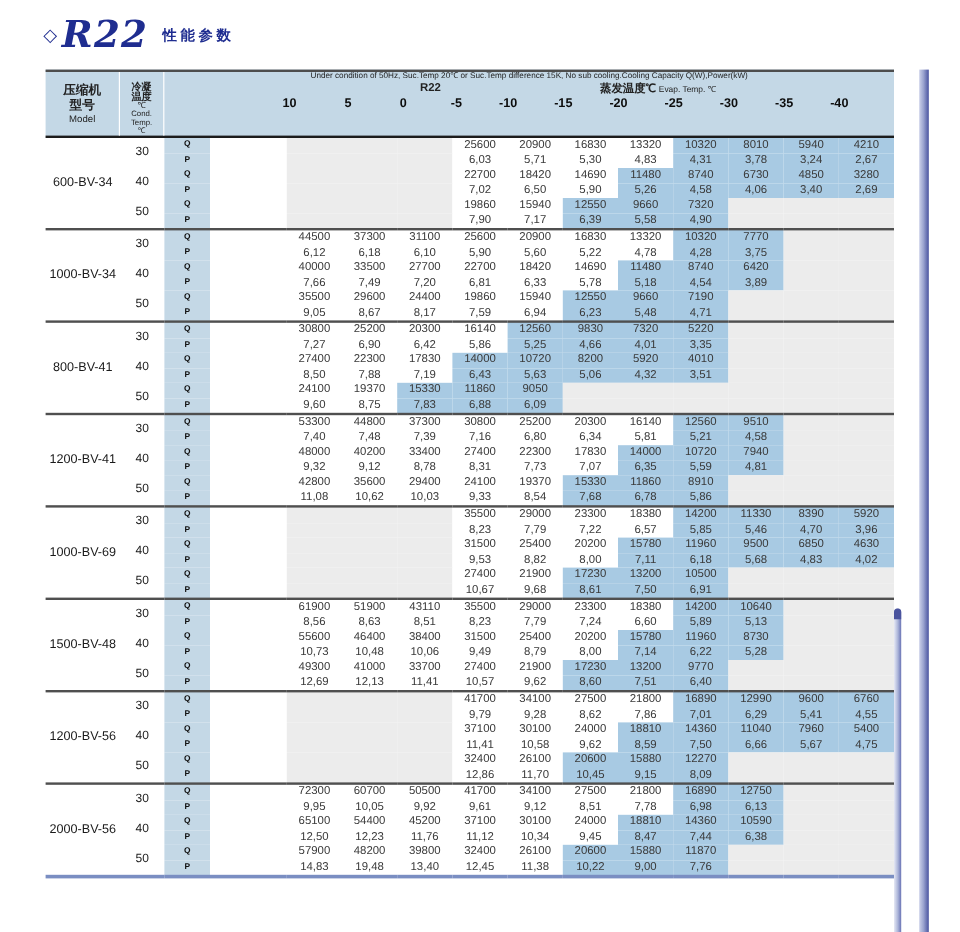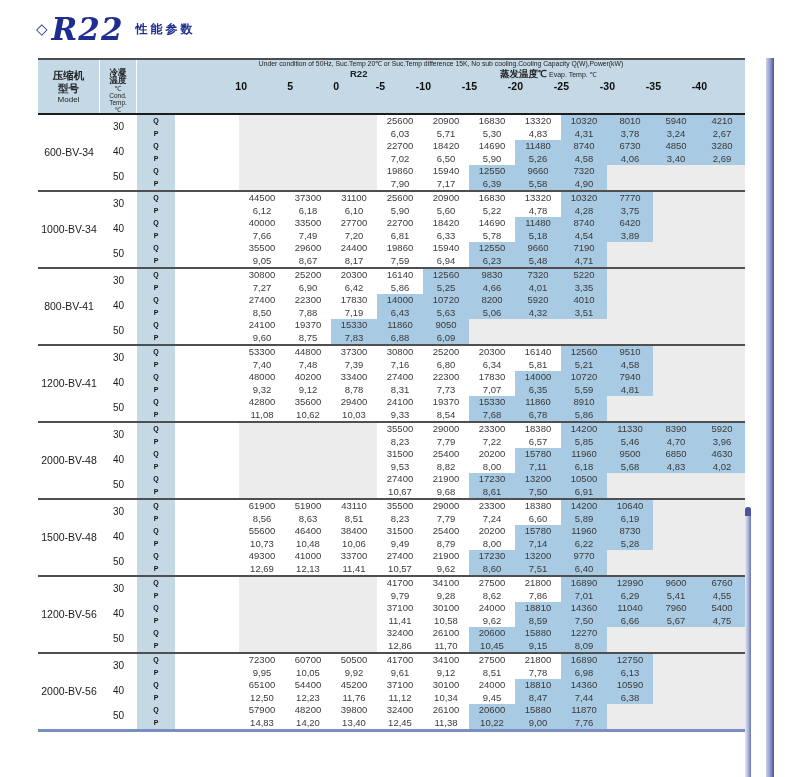--- a/index.html
+++ b/index.html
@@ -497,21 +497,21 @@
             <td class="cell b">7,68</td>
             <td class="cell b">6,78</td>
             <td class="cell b">5,86</td>
             <td class="cell g"></td>
             <td class="cell g"></td>
             <td class="cell g"></td>
           </tr>
         </tbody>
         <tbody class="blk">
           <tr>
-            <td class="model" rowspan="6">2000-BV-48</td>
+            <td class="model" rowspan="6">1000-BV-69</td>
             <td class="temp" rowspan="2">30</td>
             <td class="qp">Q</td>
             <td class="spacer"></td>
             <td class="cell g"></td>
             <td class="cell g"></td>
             <td class="cell g"></td>
             <td class="cell">35500</td>
             <td class="cell">29000</td>
             <td class="cell">23300</td>
             <td class="cell">18380</td>
@@ -620,21 +620,21 @@
             <td class="qp">P</td>
             <td class="spacer"></td>
             <td class="cell">8,56</td>
             <td class="cell">8,63</td>
             <td class="cell">8,51</td>
             <td class="cell">8,23</td>
             <td class="cell">7,79</td>
             <td class="cell">7,24</td>
             <td class="cell">6,60</td>
             <td class="cell b">5,89</td>
-            <td class="cell b">6,19</td>
+            <td class="cell b">5,13</td>
             <td class="cell g"></td>
             <td class="cell g"></td>
           </tr>
           <tr>
             <td class="temp" rowspan="2">40</td>
             <td class="qp">Q</td>
             <td class="spacer"></td>
             <td class="cell">55600</td>
             <td class="cell">46400</td>
             <td class="cell">38400</td>
@@ -867,21 +867,21 @@
             <td class="cell b">15880</td>
             <td class="cell b">11870</td>
             <td class="cell g"></td>
             <td class="cell g"></td>
             <td class="cell g"></td>
           </tr>
           <tr>
             <td class="qp">P</td>
             <td class="spacer"></td>
             <td class="cell">14,83</td>
-            <td class="cell">14,20</td>
+            <td class="cell">19,48</td>
             <td class="cell">13,40</td>
             <td class="cell">12,45</td>
             <td class="cell">11,38</td>
             <td class="cell b">10,22</td>
             <td class="cell b">9,00</td>
             <td class="cell b">7,76</td>
             <td class="cell g"></td>
             <td class="cell g"></td>
             <td class="cell g"></td>
           </tr>

